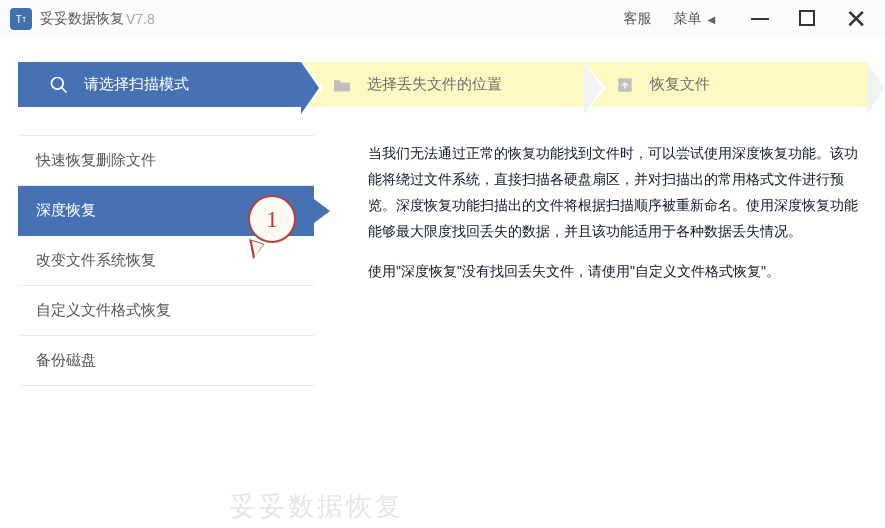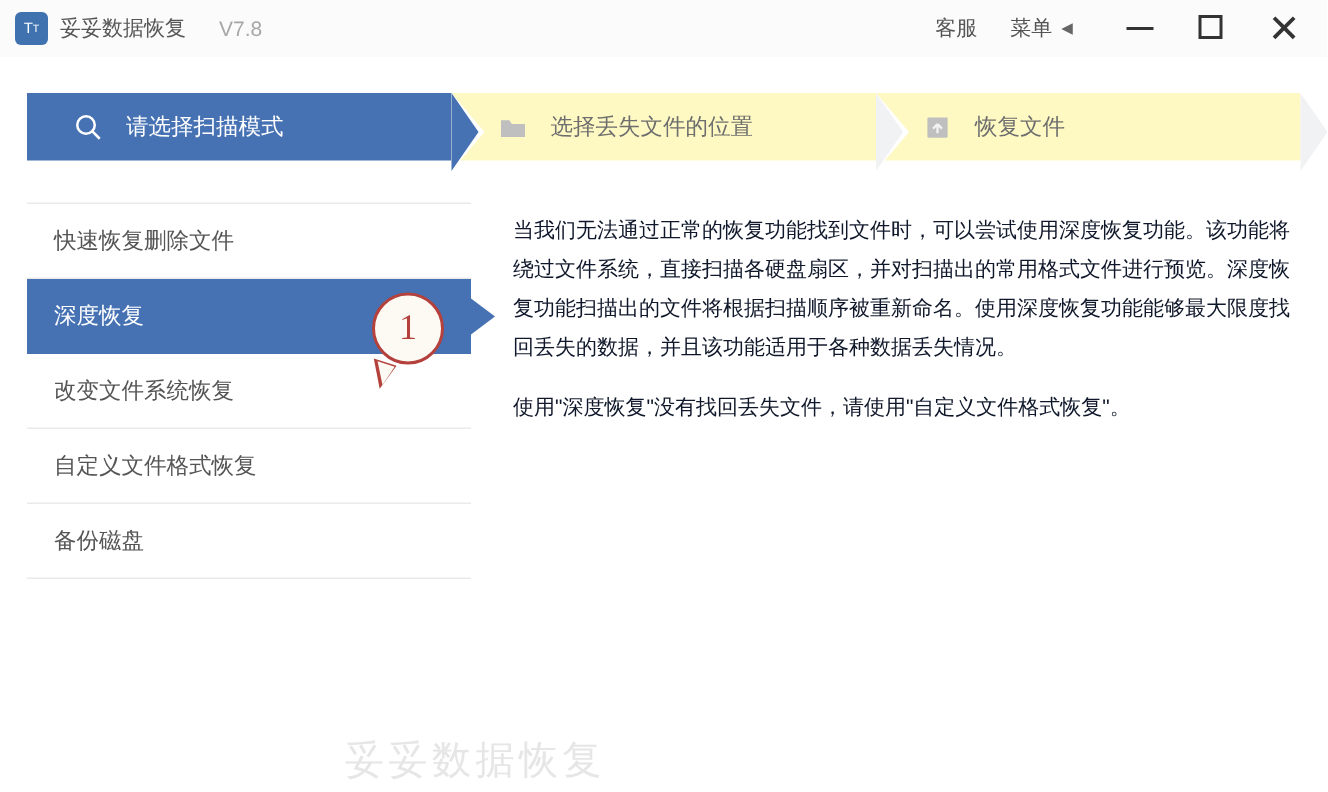--- a/index.html
+++ b/index.html
@@ -25,21 +25,21 @@
       background: #3f72af;
       border-radius: 4px;
       display: flex;
       align-items: center;
       justify-content: center;
       color: #fff;
       font-size: 10px;
       margin-right: 8px;
     }
     .title-bar .app-title { font-size: 14px; color: #565656; }
-    .title-bar .app-version { font-size: 14px; color: #a7a7a7; margin-left: 22px; }
+    .title-bar .app-version { font-size: 14px; color: #a7a7a7; margin-left: 2px; }
     .title-bar .spacer { flex: 1; }
     .title-bar .header-link { font-size: 14px; color: #555; margin-right: 22px; cursor: pointer; }
     .title-bar .menu-wrap { display: inline-flex; align-items: center; }
     .title-bar .menu-tri { margin-left: 6px; font-size: 10px; color: #666; }
     .win-controls { display: flex; align-items: center; gap: 30px; margin-left: 14px; margin-right: 8px; }
     .win-btn { font-size: 22px; color: #333; cursor: pointer; font-weight: 300; line-height: 1; }
     .win-btn .max-box { display:inline-block; width:16px; height:16px; border:2px solid #333; }
     .win-btn .min-line { display:inline-block; width:18px; height:2px; background:#333; margin-bottom:6px; }
 
     
@@ -92,20 +92,21 @@
       border-bottom: 26px solid transparent;
       border-left: 22px solid #fff;
       z-index: 1;
     }
 
     
     .main {
       display: flex;
       padding: 0 18px;
       position: relative;
+      gap: 26px;
     }
     .sidebar {
       width: 296px;
       border-top: 1px solid #eaeaea;
     }
     .sidebar-item {
       height: 50px;
       display: flex;
       align-items: center;
       padding-left: 18px;

